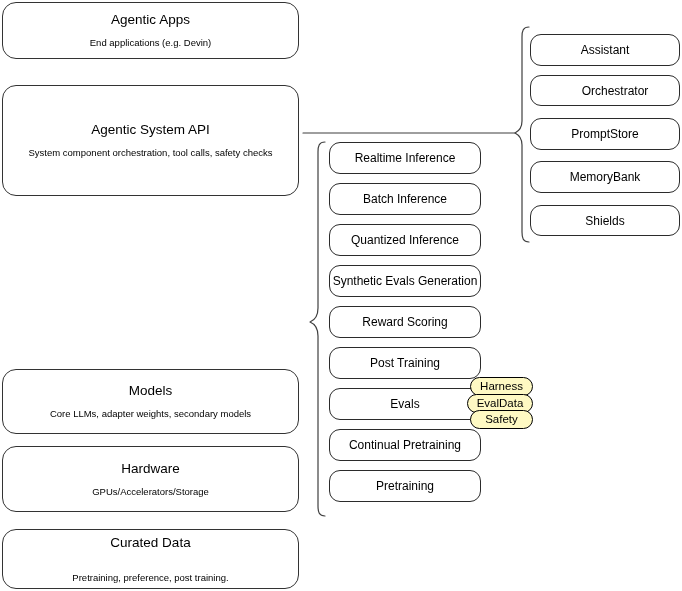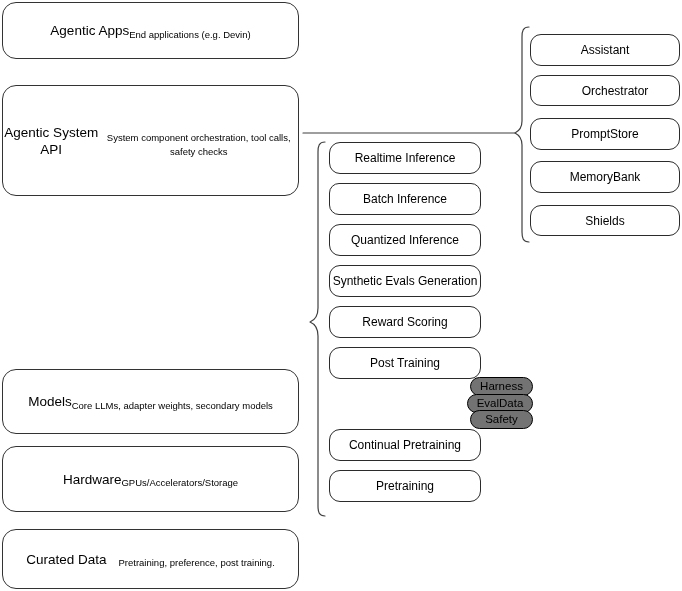--- a/index.html
+++ b/index.html
@@ -17,21 +17,21 @@
     height: 591px;
     background: #ffffff;
     overflow: hidden;
   }
   .node {
     position: absolute;
     box-sizing: border-box;
     background: #ffffff;
     border: 1.2px solid #3a3a3a;
     display: flex;
-    flex-direction: row;
+    flex-direction: column;
     align-items: center;
     justify-content: center;
     text-align: center;
   }
   .layer {
     border-radius: 14px;
     border-color: #333333;
   }
   .layer .title {
     font-size: 13.5px;
@@ -48,21 +48,21 @@
     border-radius: 11px;
     border: 1.3px solid #2b2b2b;
     font-size: 12px;
     line-height: 14px;
   }
   .pill {
     border-radius: 12px;
     border: 1.6px solid #000000;
     font-size: 11.5px;
     line-height: 13px;
-    background: #737373;
+    background: #fef9c3;
   }
   .connector {
     position: absolute;
     overflow: visible;
     pointer-events: none;
   }
   .connector path,
   .connector line {
     fill: none;
     stroke: #3f3f3f;
@@ -122,34 +122,37 @@
   </div>
 
   <div class="node layer" style="left:2px; top:529px; width:297px; height:60px;gap:12px;">
     <div class="title">Curated Data</div>
     <div class="subtitle">Pretraining, preference, post training.</div>
   </div>
 
   <div class="node chip" style="left:329px; top:142px; width:152px; height:32px;">
     <span>Realtime Inference</span>
   </div>
-  <div class="node chip" style="left:329px; top:183px; width:152px; height:32px;border-radius:10px;">
+  <div class="node chip" style="left:329px; top:183px; width:152px; height:32px;">
     <span>Batch Inference</span>
   </div>
   <div class="node chip" style="left:329px; top:224px; width:152px; height:32px;">
     <span>Quantized Inference</span>
   </div>
   <div class="node chip" style="left:329px; top:265px; width:152px; height:32px;">
     <span>Synthetic Evals Generation</span>
   </div>
   <div class="node chip" style="left:329px; top:306px; width:152px; height:32px;">
     <span>Reward Scoring</span>
   </div>
   <div class="node chip" style="left:329px; top:347px; width:152px; height:32px;">
     <span>Post Training</span>
+  </div>
+  <div class="node chip" style="left:329px; top:388px; width:152px; height:32px;">
+    <span>Evals</span>
   </div>
   <div class="node chip" style="left:329px; top:429px; width:152px; height:32px;">
     <span>Continual Pretraining</span>
   </div>
   <div class="node chip" style="left:329px; top:470px; width:152px; height:32px;">
     <span>Pretraining</span>
   </div>
 
   <div class="node pill" style="left:470px; top:377px; width:63px; height:19px;">
     <span>Harness</span>

